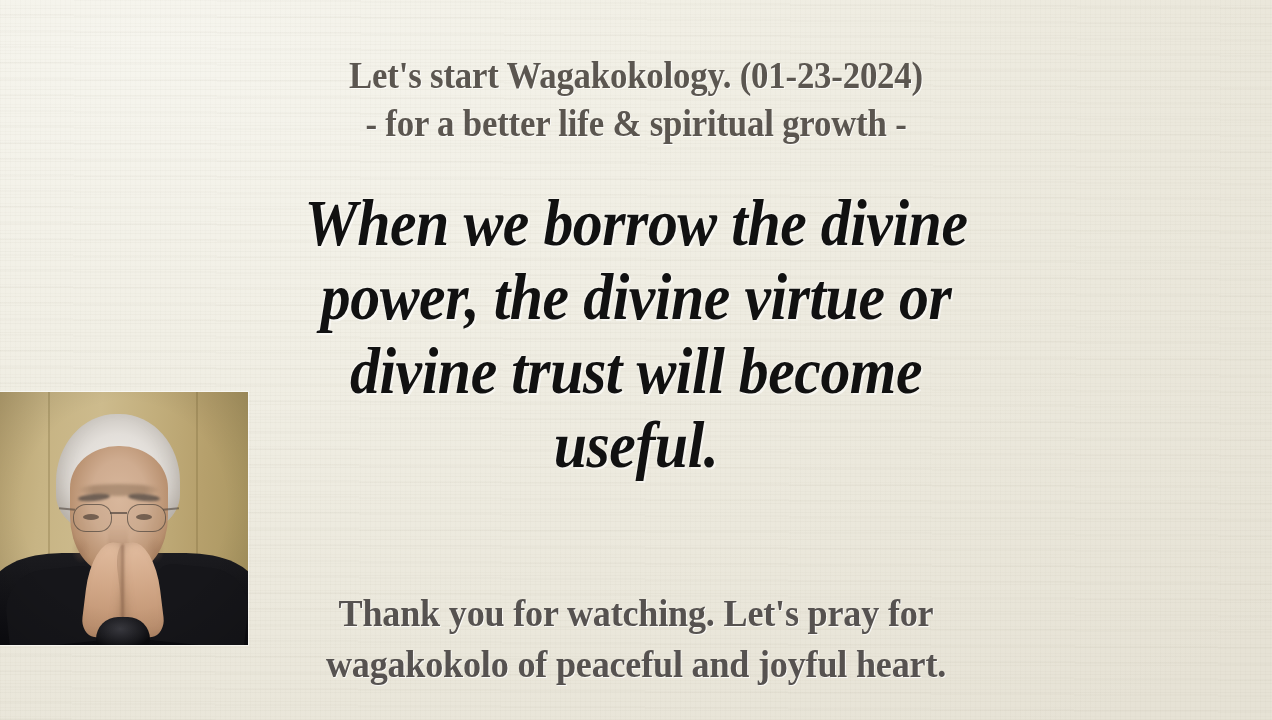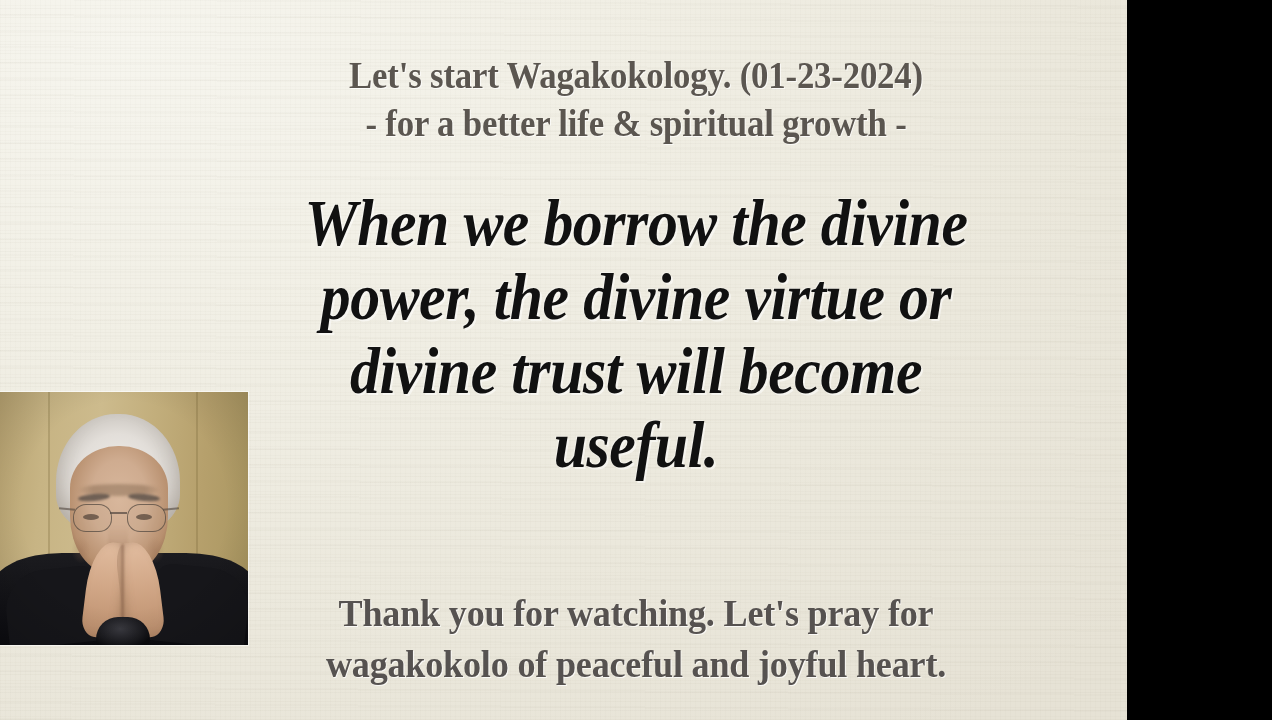--- a/index.html
+++ b/index.html
@@ -4,21 +4,21 @@
 <title>Wagakokology Slide</title>
 <style>
   html, body {
     margin: 0;
     padding: 0;
     background: #000;
   }
 
   #slide {
     position: relative;
-    width: 1127px;
+    width: 1272px;
     height: 720px;
     overflow: hidden;
     font-family: "Liberation Serif", "DejaVu Serif", serif;
     background-color: #efece2;
     background-image:
       
       repeating-linear-gradient(
         0deg,
         rgba(150,142,122,0.050) 0px,
         rgba(150,142,122,0.050) 1px,

